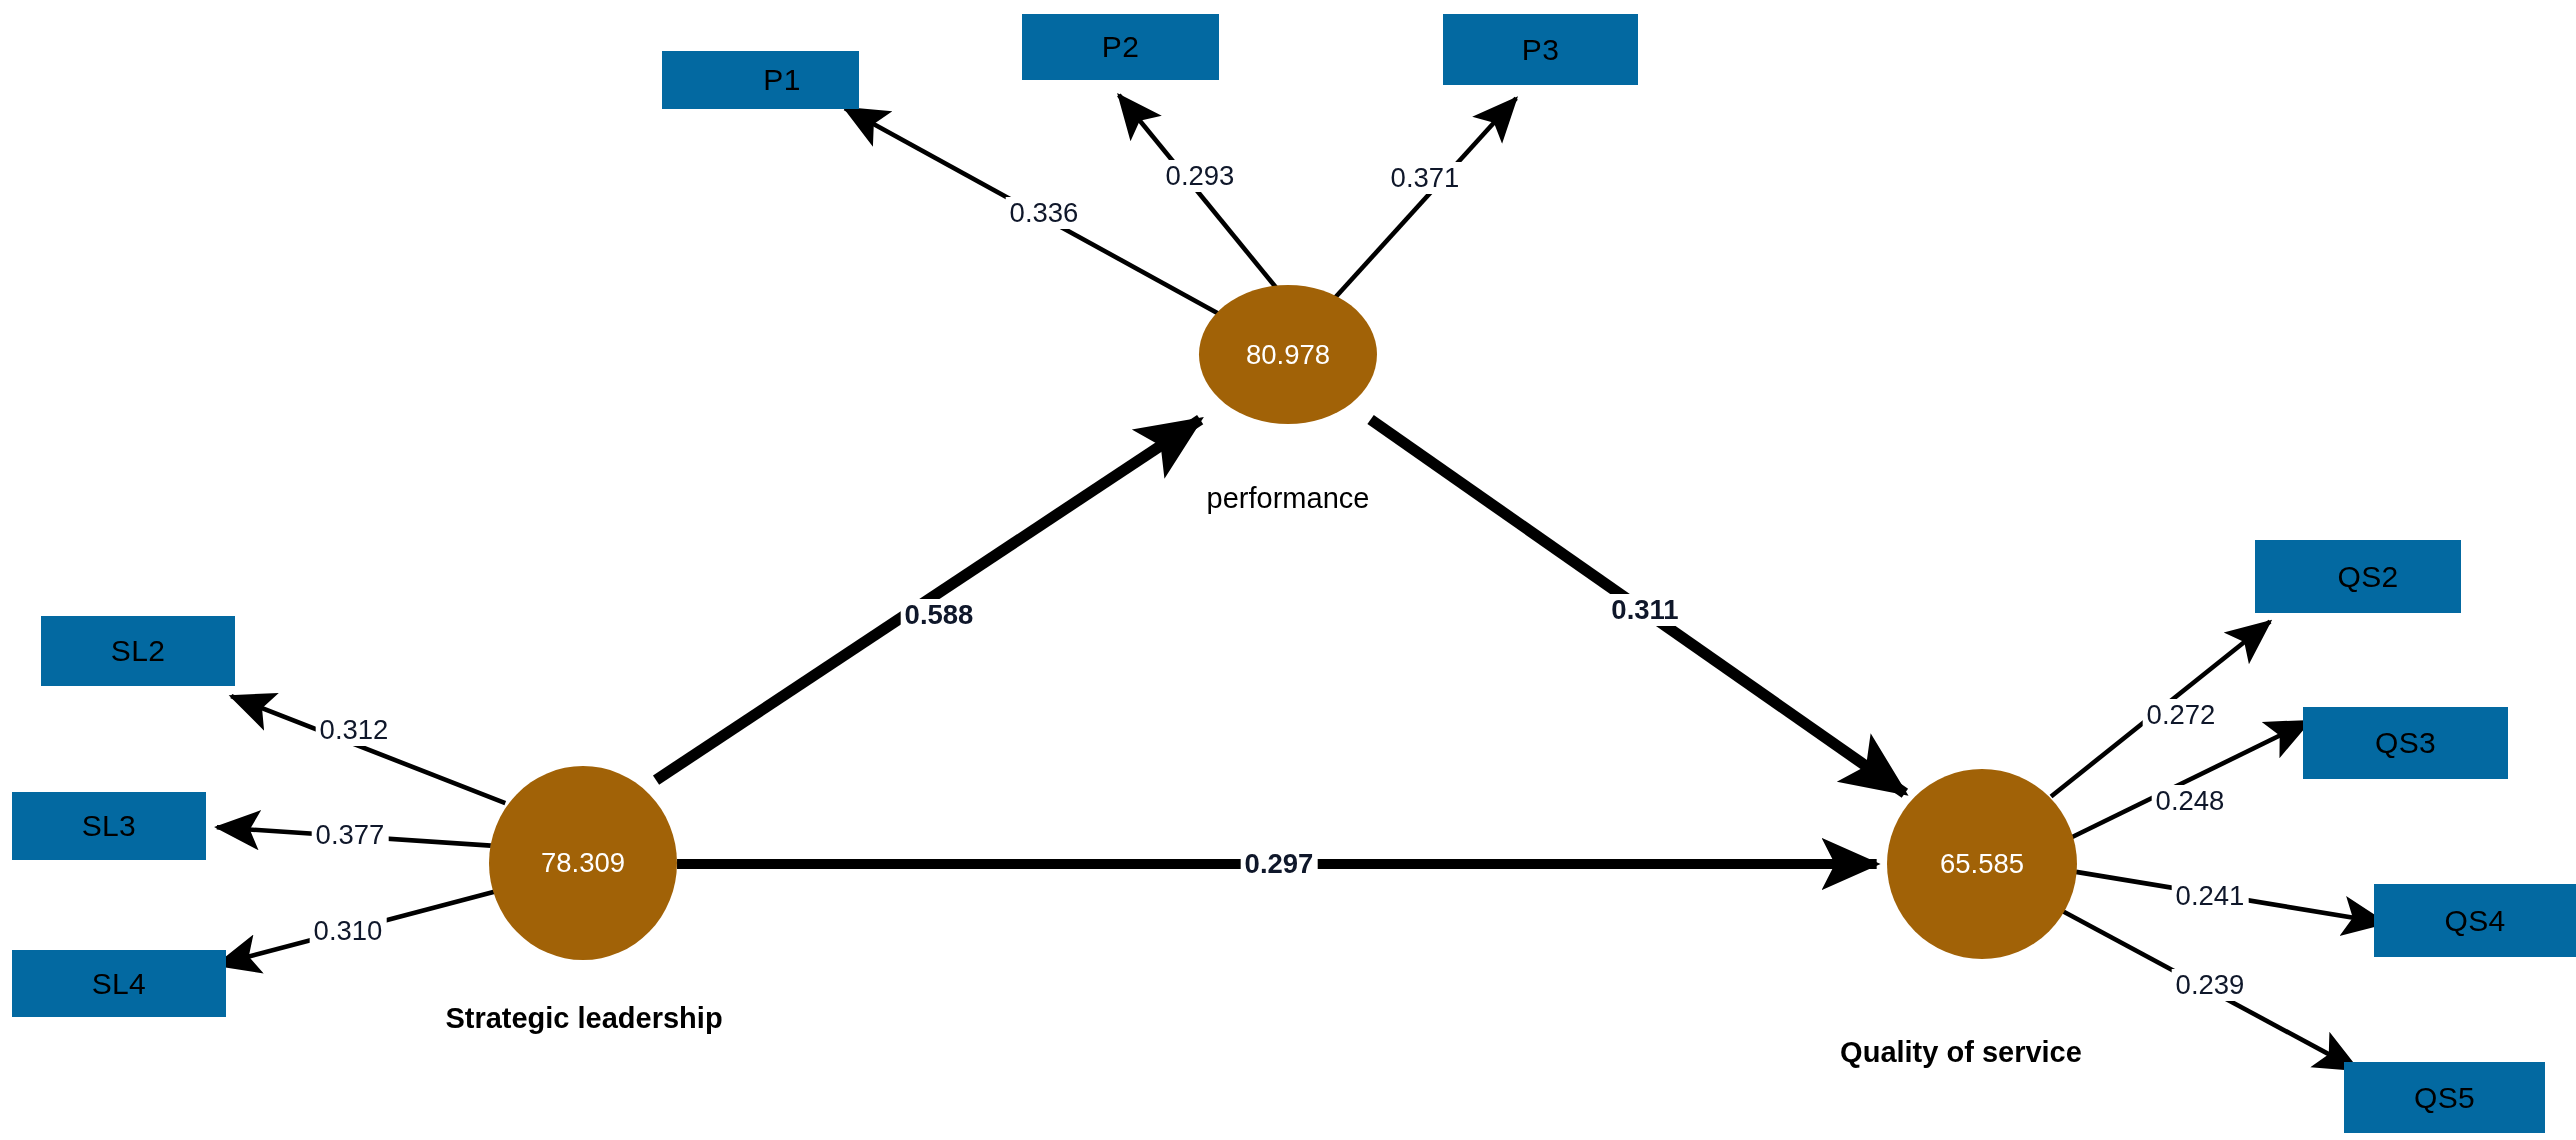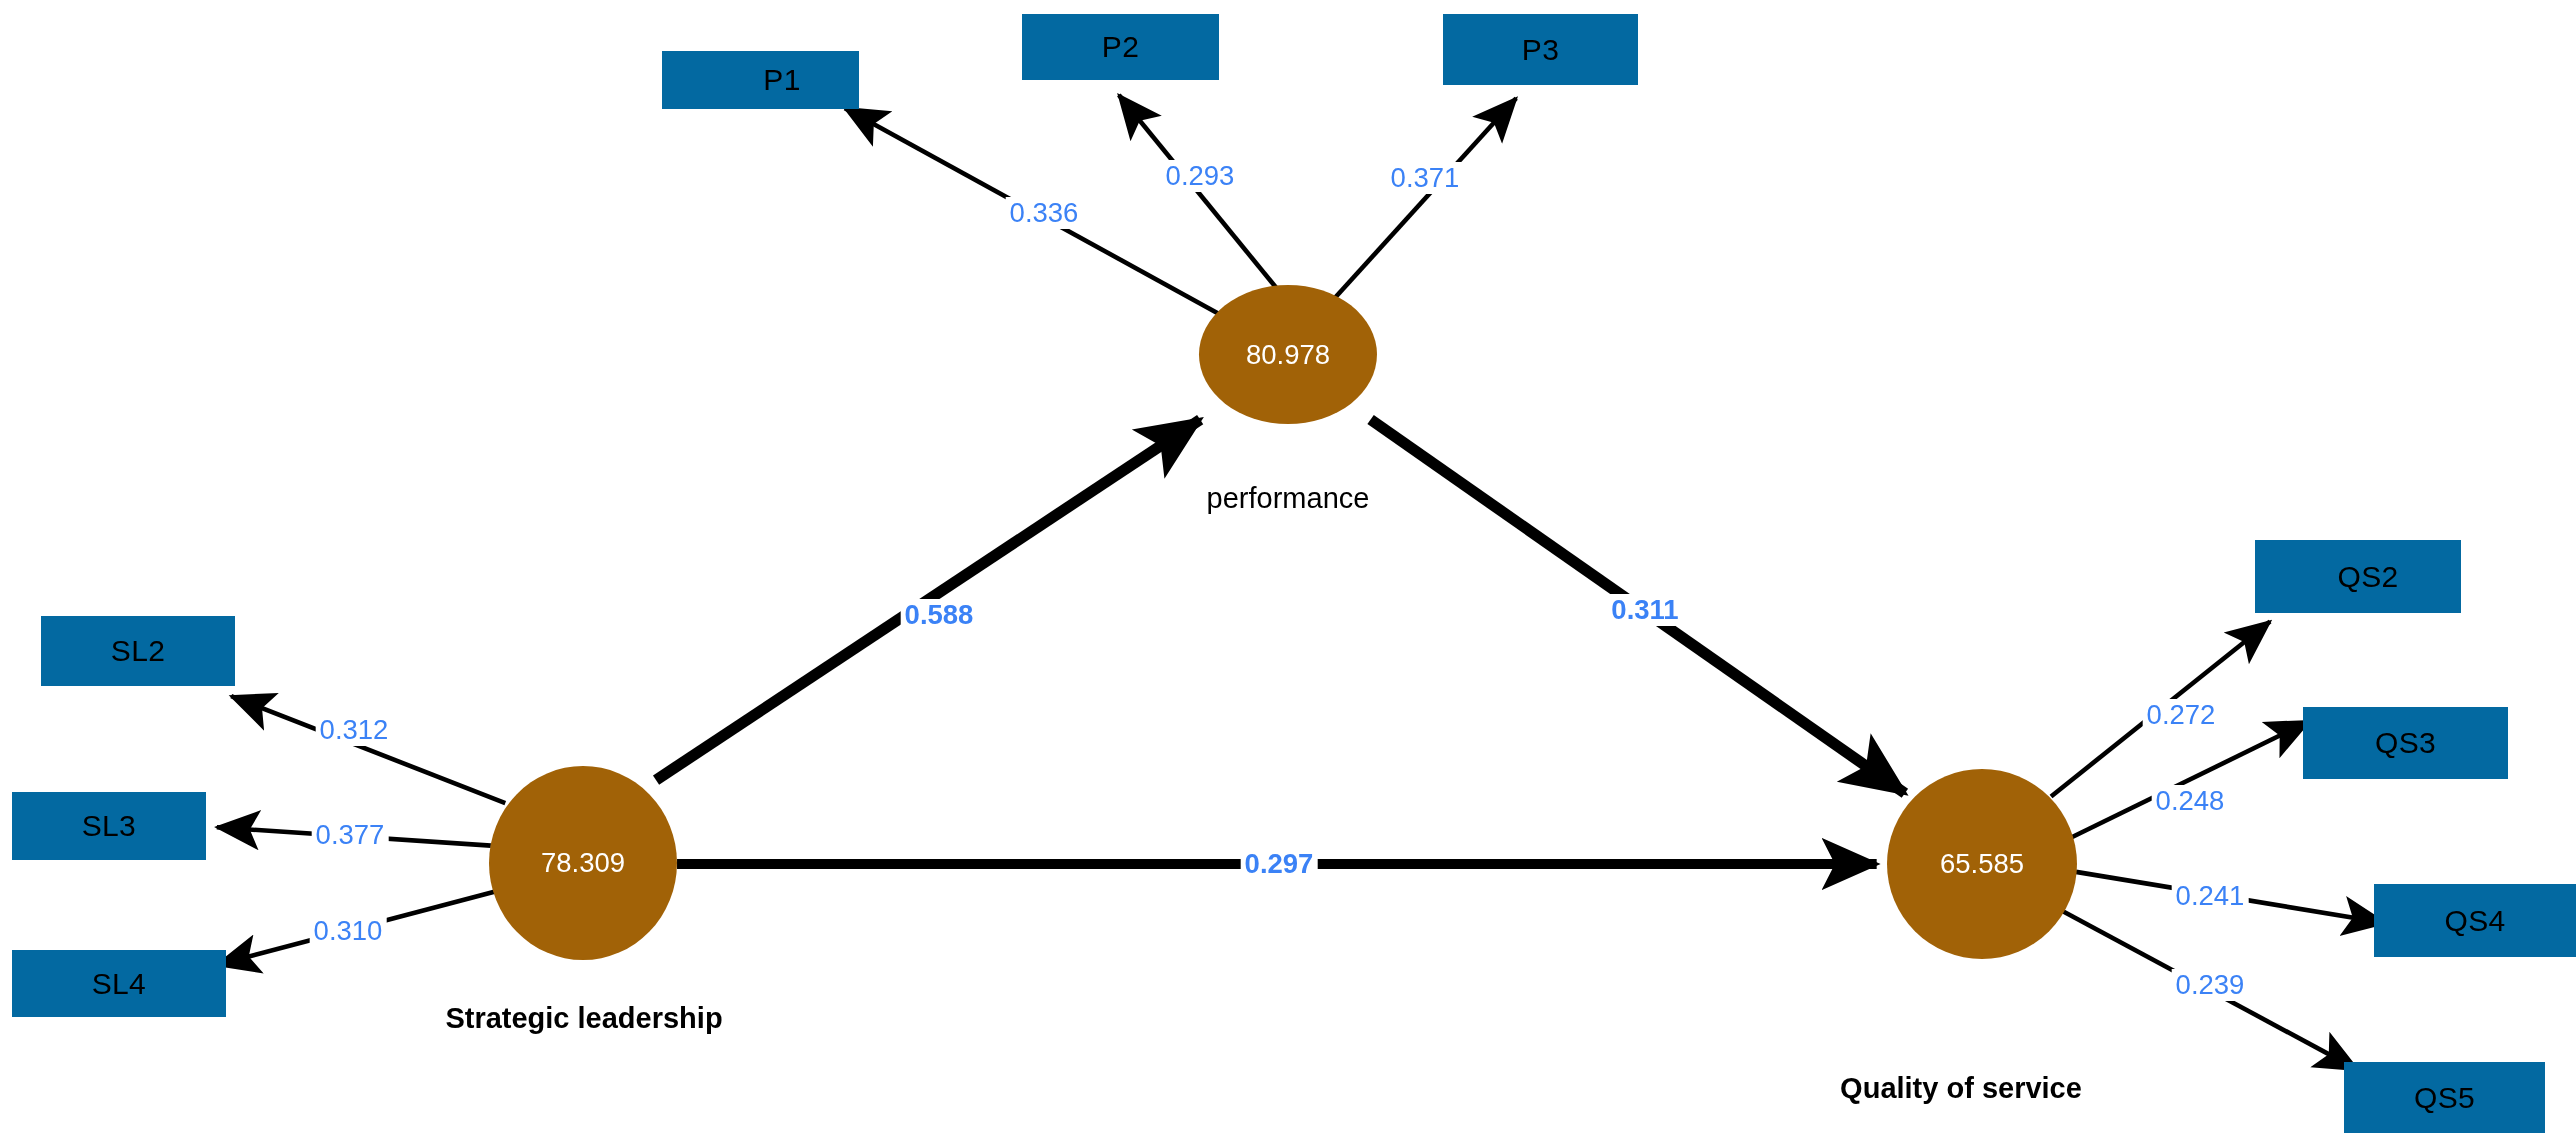--- a/index.html
+++ b/index.html
@@ -45,21 +45,21 @@
     font-size:29px;
     font-family:"Liberation Sans", sans-serif;
     font-weight:700;
     white-space:nowrap;
     text-align:center;
     transform:translateX(-50%);
   }
   .construct-label.regular{font-weight:400;}
   .path-label{
     position:absolute;
-    color:#3b82f6;
+    color:#0f172a;
     font-size:27.5px;
     font-family:"Liberation Sans", sans-serif;
     font-weight:400;
     white-space:nowrap;
     background:#ffffff;
     padding:0 3.9px;
     transform:translate(-50%,-50%);
   }
   .path-label.strong{font-weight:700;}
 </style>
@@ -116,21 +116,21 @@
 
   <div class="indicator-box" style="left:2344px;top:1062px;width:201px;height:71px;">QS5</div>
 
   <div class="construct-circle" style="left:1199px;top:285px;width:178px;height:139px;">80.978</div>
   <div class="construct-label regular" style="left:1288px;top:482px;">performance</div>
 
   <div class="construct-circle" style="left:489px;top:766px;width:188px;height:194px;">78.309</div>
   <div class="construct-label" style="left:584px;top:1002px;">Strategic leadership</div>
 
   <div class="construct-circle" style="left:1887px;top:769px;width:190px;height:190px;">65.585</div>
-  <div class="construct-label" style="left:1961px;top:1036px;margin-top:36px;">Quality of service</div>
+  <div class="construct-label" style="left:1961px;top:1036px;">Quality of service</div>
 
   <div class="path-label" style="left:1044px;top:213px;">0.336</div>
   <div class="path-label" style="left:1200px;top:176px;">0.293</div>
   <div class="path-label" style="left:1425px;top:178px;">0.371</div>
 
   <div class="path-label" style="left:354px;top:730px;">0.312</div>
   <div class="path-label" style="left:350px;top:835px;">0.377</div>
   <div class="path-label" style="left:348px;top:931px;">0.310</div>
 
   <div class="path-label" style="left:2181px;top:715px;">0.272</div>

